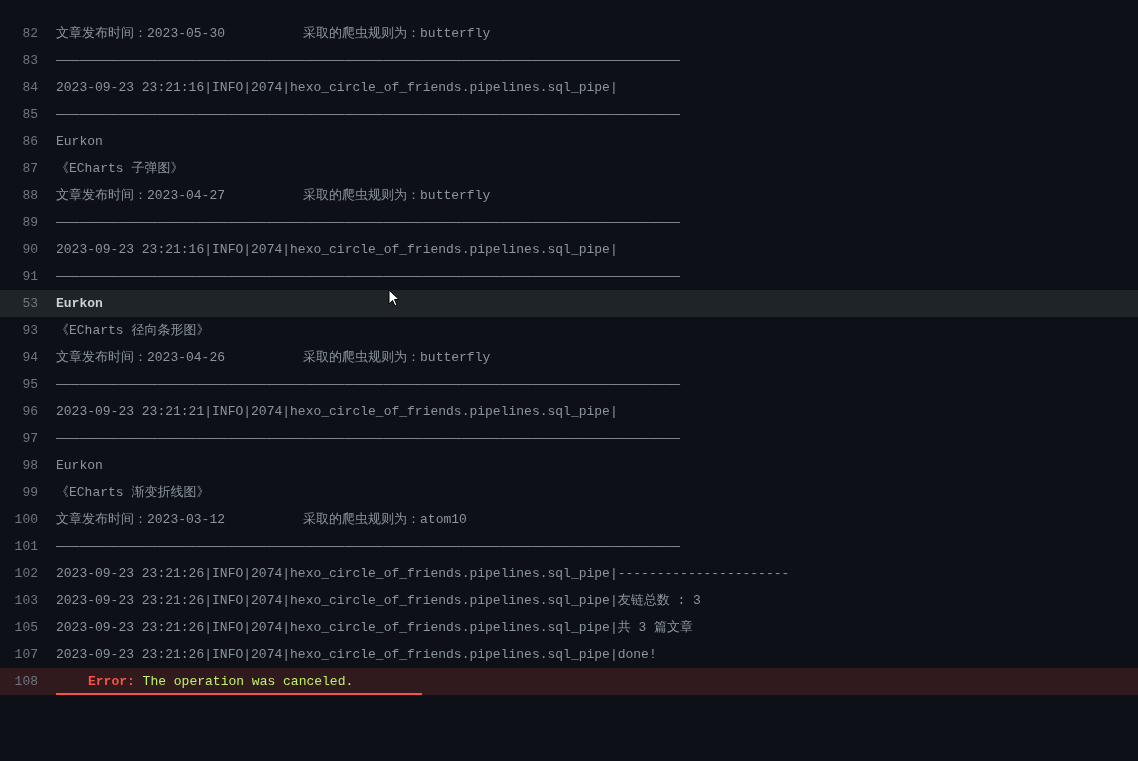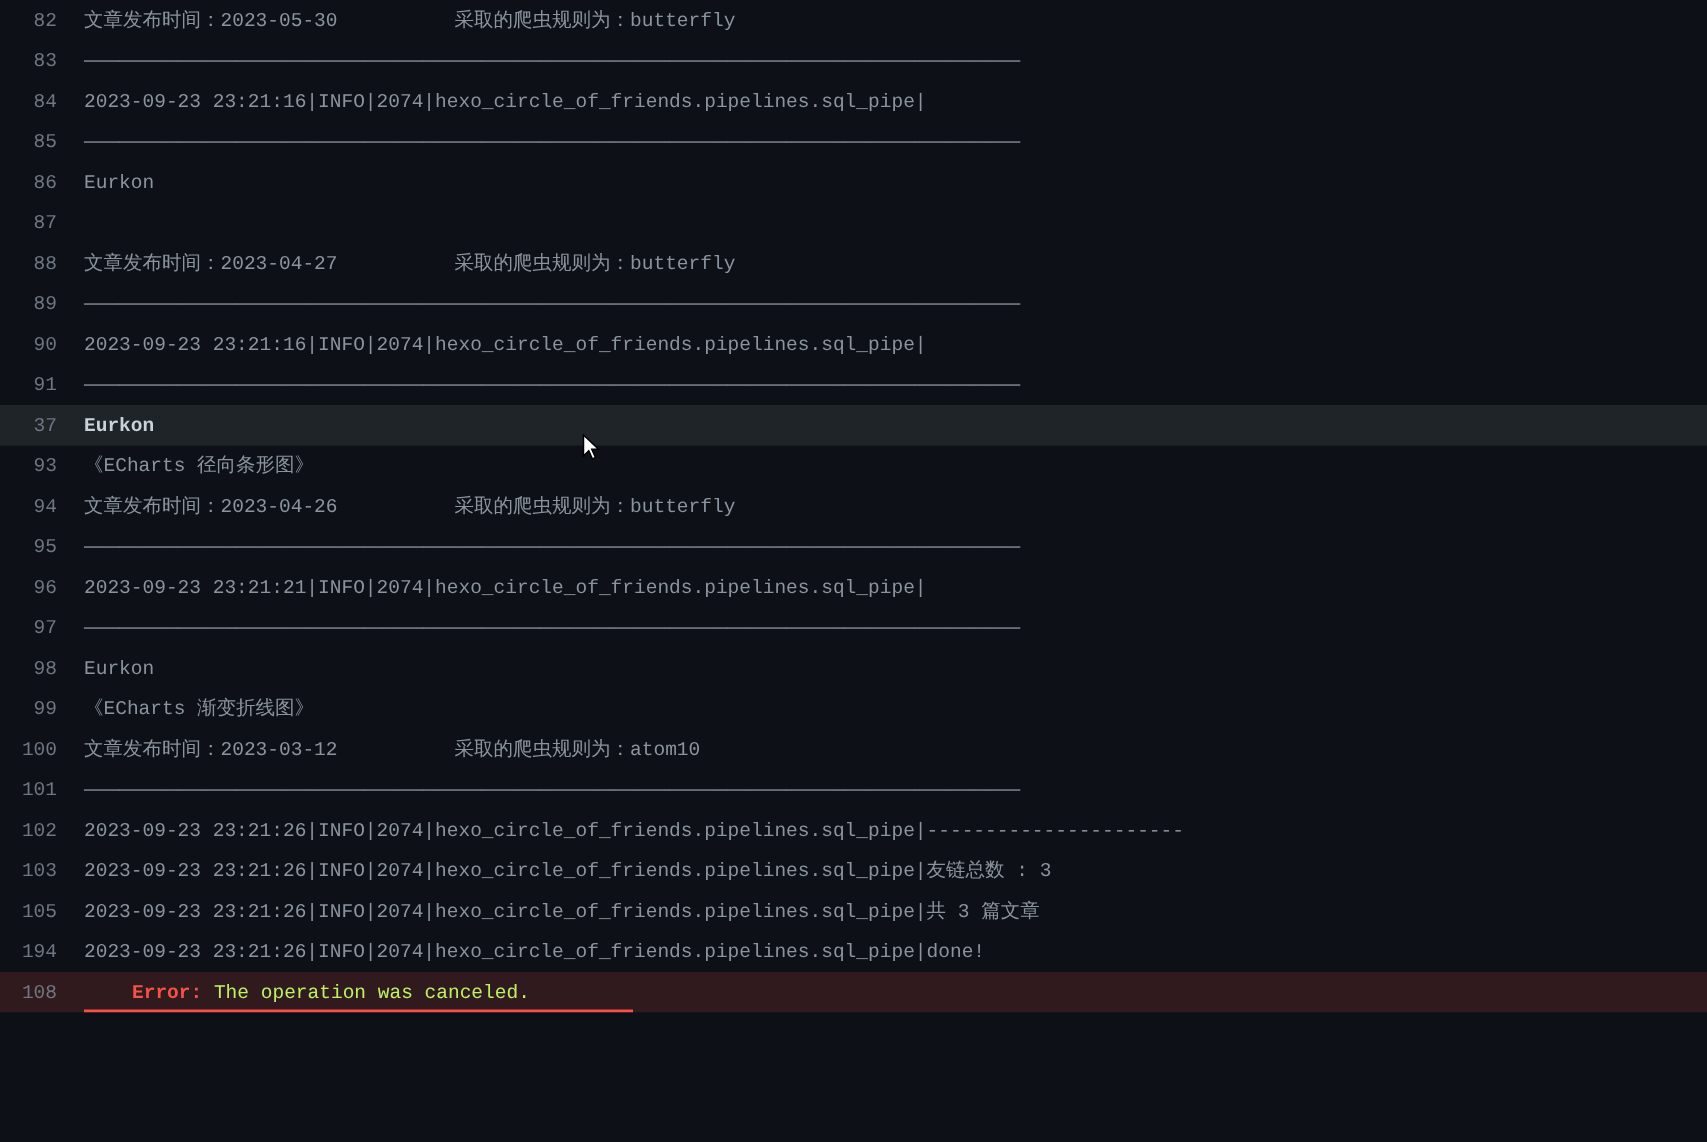--- a/index.html
+++ b/index.html
@@ -10,20 +10,21 @@
     body {
       background: #0d1117;
       font-family: "SFMono-Regular", Consolas, "Liberation Mono", Menlo, monospace;
       font-size: 13px;
       color: #c9d1d9;
       line-height: 1.5;
       overflow-x: auto;
     }
     .log-container {
       padding: 0;
+      margin-top: 20px;
     }
     .log-line {
       display: flex;
       min-height: 27px;
       align-items: center;
       white-space: pre;
     }
     .log-line.highlighted {
       background: #1f2428;
     }
@@ -73,39 +74,39 @@
 </head>
 <body>
 
 <div class="log-container">
   <div id="log-lines">
       <div class="log-line"><span class="line-number">82</span><span class="line-content">文章发布时间：2023-05-30          采取的爬虫规则为：butterfly</span></div>
       <div class="log-line"><span class="line-number">83</span><span class="line-content">————————————————————————————————————————————————————————————————————————————————</span></div>
       <div class="log-line"><span class="line-number">84</span><span class="line-content">2023-09-23 23:21:16|INFO|2074|hexo_circle_of_friends.pipelines.sql_pipe|</span></div>
       <div class="log-line"><span class="line-number">85</span><span class="line-content">————————————————————————————————————————————————————————————————————————————————</span></div>
       <div class="log-line"><span class="line-number">86</span><span class="line-content">Eurkon</span></div>
-      <div class="log-line"><span class="line-number">87</span></div>
+      <div class="log-line"><span class="line-number">87</span><span class="line-content">《ECharts 子弹图》</span></div>
       <div class="log-line"><span class="line-number">88</span><span class="line-content">文章发布时间：2023-04-27          采取的爬虫规则为：butterfly</span></div>
       <div class="log-line"><span class="line-number">89</span><span class="line-content">————————————————————————————————————————————————————————————————————————————————</span></div>
       <div class="log-line"><span class="line-number">90</span><span class="line-content">2023-09-23 23:21:16|INFO|2074|hexo_circle_of_friends.pipelines.sql_pipe|</span></div>
       <div class="log-line"><span class="line-number">91</span><span class="line-content">————————————————————————————————————————————————————————————————————————————————</span></div>
-      <div class="log-line highlighted"><span class="line-number">37</span><span class="line-content">Eurkon</span></div>
+      <div class="log-line highlighted"><span class="line-number">53</span><span class="line-content">Eurkon</span></div>
       <div class="log-line"><span class="line-number">93</span><span class="line-content">《ECharts 径向条形图》</span></div>
       <div class="log-line"><span class="line-number">94</span><span class="line-content">文章发布时间：2023-04-26          采取的爬虫规则为：butterfly</span></div>
       <div class="log-line"><span class="line-number">95</span><span class="line-content">————————————————————————————————————————————————————————————————————————————————</span></div>
       <div class="log-line"><span class="line-number">96</span><span class="line-content">2023-09-23 23:21:21|INFO|2074|hexo_circle_of_friends.pipelines.sql_pipe|</span></div>
       <div class="log-line"><span class="line-number">97</span><span class="line-content">————————————————————————————————————————————————————————————————————————————————</span></div>
       <div class="log-line"><span class="line-number">98</span><span class="line-content">Eurkon</span></div>
       <div class="log-line"><span class="line-number">99</span><span class="line-content">《ECharts 渐变折线图》</span></div>
       <div class="log-line"><span class="line-number">100</span><span class="line-content">文章发布时间：2023-03-12          采取的爬虫规则为：atom10</span></div>
       <div class="log-line"><span class="line-number">101</span><span class="line-content">————————————————————————————————————————————————————————————————————————————————</span></div>
       <div class="log-line"><span class="line-number">102</span><span class="line-content">2023-09-23 23:21:26|INFO|2074|hexo_circle_of_friends.pipelines.sql_pipe|----------------------</span></div>
       <div class="log-line"><span class="line-number">103</span><span class="line-content">2023-09-23 23:21:26|INFO|2074|hexo_circle_of_friends.pipelines.sql_pipe|友链总数 : 3</span></div>
       <div class="log-line"><span class="line-number">105</span><span class="line-content">2023-09-23 23:21:26|INFO|2074|hexo_circle_of_friends.pipelines.sql_pipe|共 3 篇文章</span></div>
-      <div class="log-line"><span class="line-number">194</span><span class="line-content">2023-09-23 23:21:26|INFO|2074|hexo_circle_of_friends.pipelines.sql_pipe|done!</span></div>
+      <div class="log-line"><span class="line-number">107</span><span class="line-content">2023-09-23 23:21:26|INFO|2074|hexo_circle_of_friends.pipelines.sql_pipe|done!</span></div>
     </div>
   <div class="log-line error-line">
     <span class="line-number">108</span>
     <span class="line-content"><span class="error-label">Error:</span><span class="error-text"> The operation was canceled.</span></span>
   </div>
   <div class="error-underline"></div>
 </div>
 
 <svg class="cursor" width="16" height="20" viewBox="0 0 16 20">
   <path d="M 1 1 L 1 15 L 4.5 11.5 L 7 17 L 9 16 L 6.5 10.5 L 11 10.5 Z" fill="white" stroke="black" stroke-width="1"></path>

